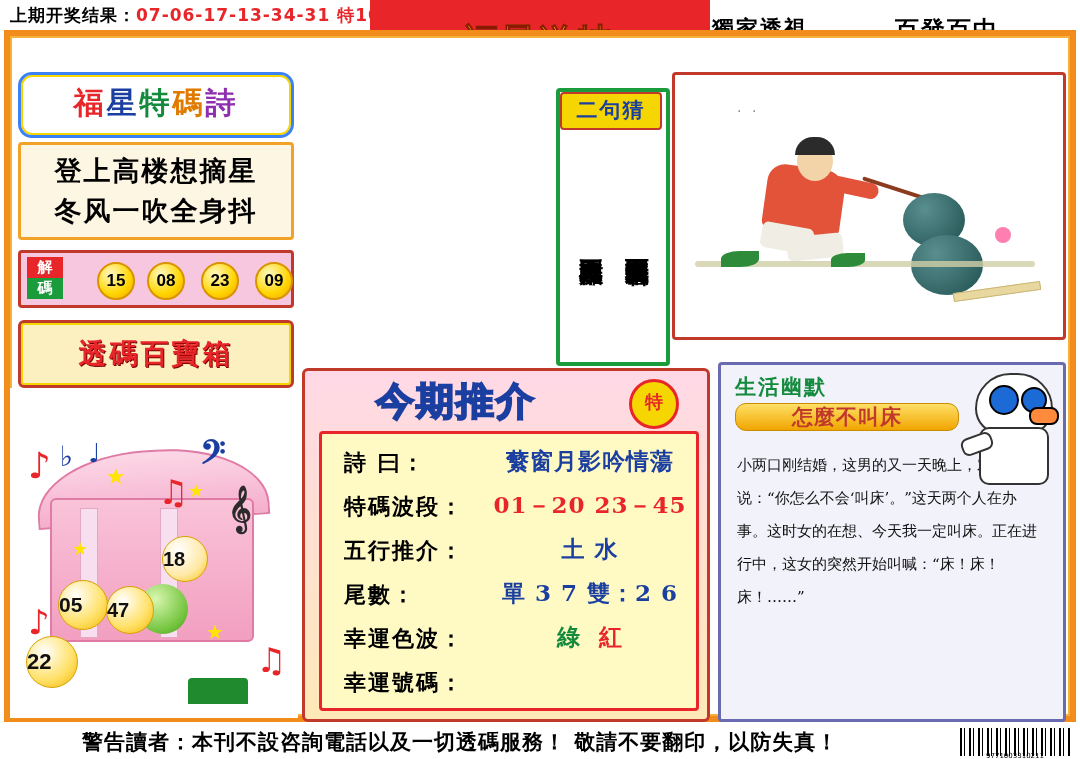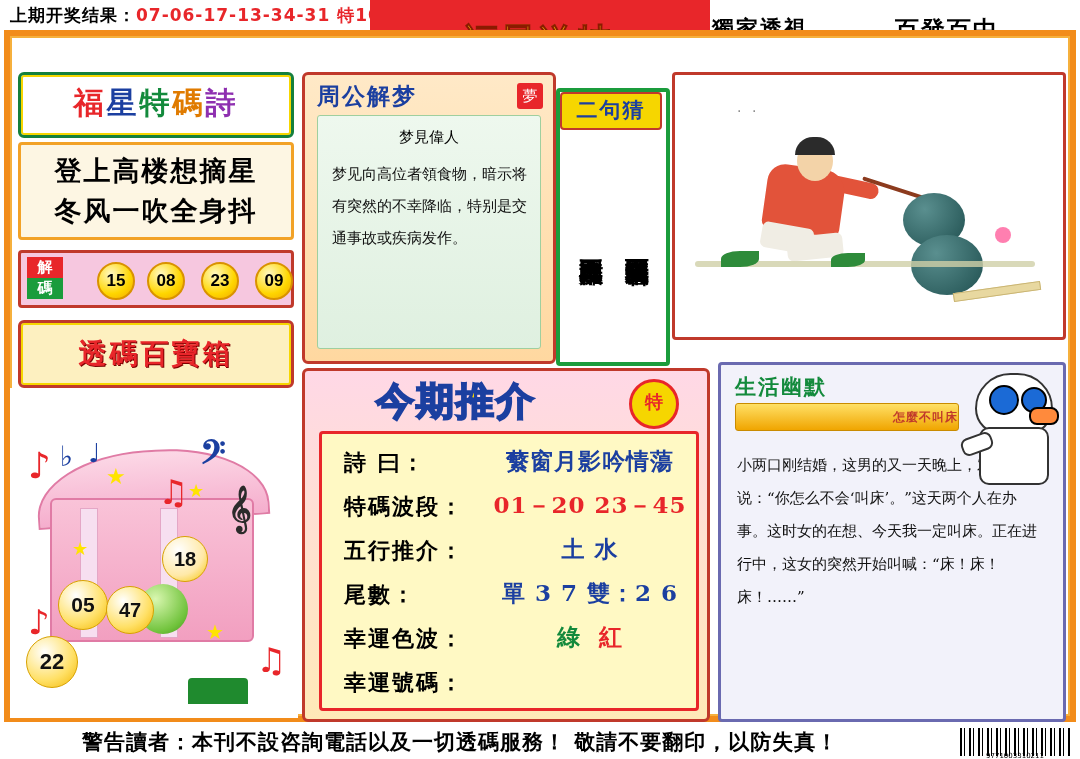--- a/index.html
+++ b/index.html
@@ -40,21 +40,21 @@
   
   .frame{
     position:absolute;left:4px;top:30px;width:1072px;height:692px;
     border:6px solid #f28c1a;background:#fff;box-sizing:border-box;
   }
   .frame-inner{position:absolute;left:0;top:0;right:0;bottom:0;border:2px solid #f6b03c;}
 
   
   .box-a{
     position:absolute;left:18px;top:72px;width:270px;height:60px;
-    background:#fff;border:3px solid #15803d;border-radius:6px;
+    background:#fff;border:3px solid #3b82f6;border-radius:14px;
     box-shadow:0 0 0 2px #f6d600 inset;
   }
   .box-a .t{
     position:absolute;left:0;top:8px;width:270px;text-align:center;
     font-family:"DejaVu Serif","Liberation Serif",serif;font-size:30px;font-weight:bold;
     letter-spacing:3px;
   }
   .box-a .t span:nth-child(1){color:#e8262a;}
   .box-a .t span:nth-child(2){color:#1b3fa0;}
   .box-a .t span:nth-child(3){color:#138a3c;}
@@ -120,21 +120,21 @@
     border:2px solid #e07ba5;border-top-left-radius:110px 60px;border-top-right-radius:110px 60px;
     transform:rotate(-4deg);
   }
   .chest-band{position:absolute;background:#f7dff0;border:1px solid #e4a7c6;}
   .cb1{left:70px;top:120px;width:16px;height:128px;}
   .cb2{left:150px;top:120px;width:16px;height:128px;}
   .star{position:absolute;color:#ffe400;font-size:22px;}
   .note{position:absolute;color:#e8262a;font-weight:bold;font-family:"DejaVu Serif",serif;}
   .bluenote{position:absolute;color:#1b3fa0;font-weight:bold;font-family:"DejaVu Serif",serif;}
   .cball{
-    position:absolute;border-radius:50%;text-align:center;font-weight:bold;color:#111;
+    position:absolute;border-radius:50%;font-weight:bold;color:#111;
     font-family:"Liberation Sans",sans-serif;
   }
   .cb-05{left:48px;top:192px;width:48px;height:48px;line-height:48px;font-size:21px;
     background:radial-gradient(circle at 35% 30%,#fff,#ffe066 60%,#f2b600);border:1px solid #d8a200;}
   .cb-47{left:96px;top:198px;width:46px;height:46px;line-height:46px;font-size:20px;
     background:radial-gradient(circle at 35% 30%,#fff,#ffe066 60%,#f2b600);border:1px solid #d8a200;}
   .cb-18{left:152px;top:148px;width:44px;height:44px;line-height:44px;font-size:20px;
     background:radial-gradient(circle at 35% 30%,#fff,#ffe9a8 60%,#f5c400);border:1px solid #d8a200;}
   .cb-22{left:16px;top:248px;width:50px;height:50px;line-height:50px;font-size:22px;
     background:radial-gradient(circle at 35% 30%,#fff,#ffe066 60%,#f2b600);border:1px solid #d8a200;}
@@ -249,22 +249,22 @@
   .humor{
     position:absolute;left:718px;top:362px;width:342px;height:354px;
     background:#f2f2fa;border:3px solid #6a6ab0;border-radius:4px;
   }
   .humor-title{
     position:absolute;left:14px;top:8px;font-size:21px;font-weight:bold;color:#138a3c;
     font-family:"DejaVu Serif","Liberation Serif",serif;letter-spacing:2px;
   }
   .humor-bar{
     position:absolute;left:14px;top:38px;width:222px;height:26px;
-    background:linear-gradient(#ffe066,#f0a500);border:1px solid #c98b00;border-radius:3px;
-    text-align:right;line-height:26px;font-size:12px;font-weight:bold;color:#c0392b;
+    background:linear-gradient(#ffe066,#f0a500);border:1px solid #c98b00;border-radius:11px;
+    text-align:center;line-height:26px;font-size:21px;font-weight:bold;color:#c0392b;
     font-family:"DejaVu Serif","Liberation Serif",serif;letter-spacing:1px;
   }
   .humor-text{
     position:absolute;left:16px;top:84px;width:308px;font-size:15px;line-height:33px;color:#111;
     font-family:"DejaVu Serif","Liberation Serif",serif;
   }
   .mascot-head{position:absolute;right:10px;top:8px;width:74px;height:58px;background:#fff;border:2px solid #333;border-radius:40px 40px 30px 30px;}
   .mascot-eye{position:absolute;right:44px;top:20px;width:26px;height:26px;border-radius:50%;background:#1b6ad6;border:2px solid #000;}
   .mascot-eye2{position:absolute;right:16px;top:22px;width:22px;height:22px;border-radius:50%;background:#1b6ad6;border:2px solid #000;}
   .mascot-nose{position:absolute;right:4px;top:42px;width:26px;height:14px;background:#ff8a3c;border:2px solid #000;border-radius:8px;}
@@ -347,28 +347,20 @@
     <div class="note" style="left:18px;top:214px;font-size:34px;">♪</div>
     <div class="note" style="left:246px;top:252px;font-size:34px;">♫</div>
     <div class="greenball"></div>
     <div class="cball cb-18">18</div>
     <div class="cball cb-05">05</div>
     <div class="cball cb-47">47</div>
     <div class="cball cb-22">22</div>
     <div class="grass"></div>
   </div>
 
-  <div class="dream">
-    <div class="dream-title">周公解梦</div>
-    <div class="dream-seal">夢</div>
-    <div class="dream-body">
-      <div class="dream-h">梦見偉人</div>
-      <div class="dream-p">梦见向高位者領食物，暗示将有突然的不幸降临，特别是交通事故或疾病发作。</div>
-    </div>
-  </div>
 
   <div class="guess"></div>
   <div class="guess-head">二句猜</div>
   <div class="vline v1">風雨圍着我來轉</div>
   <div class="vline v2">三更半夜難進門</div>
 
   <div class="pic">
     <div class="dots">. .</div>
     <div class="man-arm"></div>
     <div class="man-body"></div>

